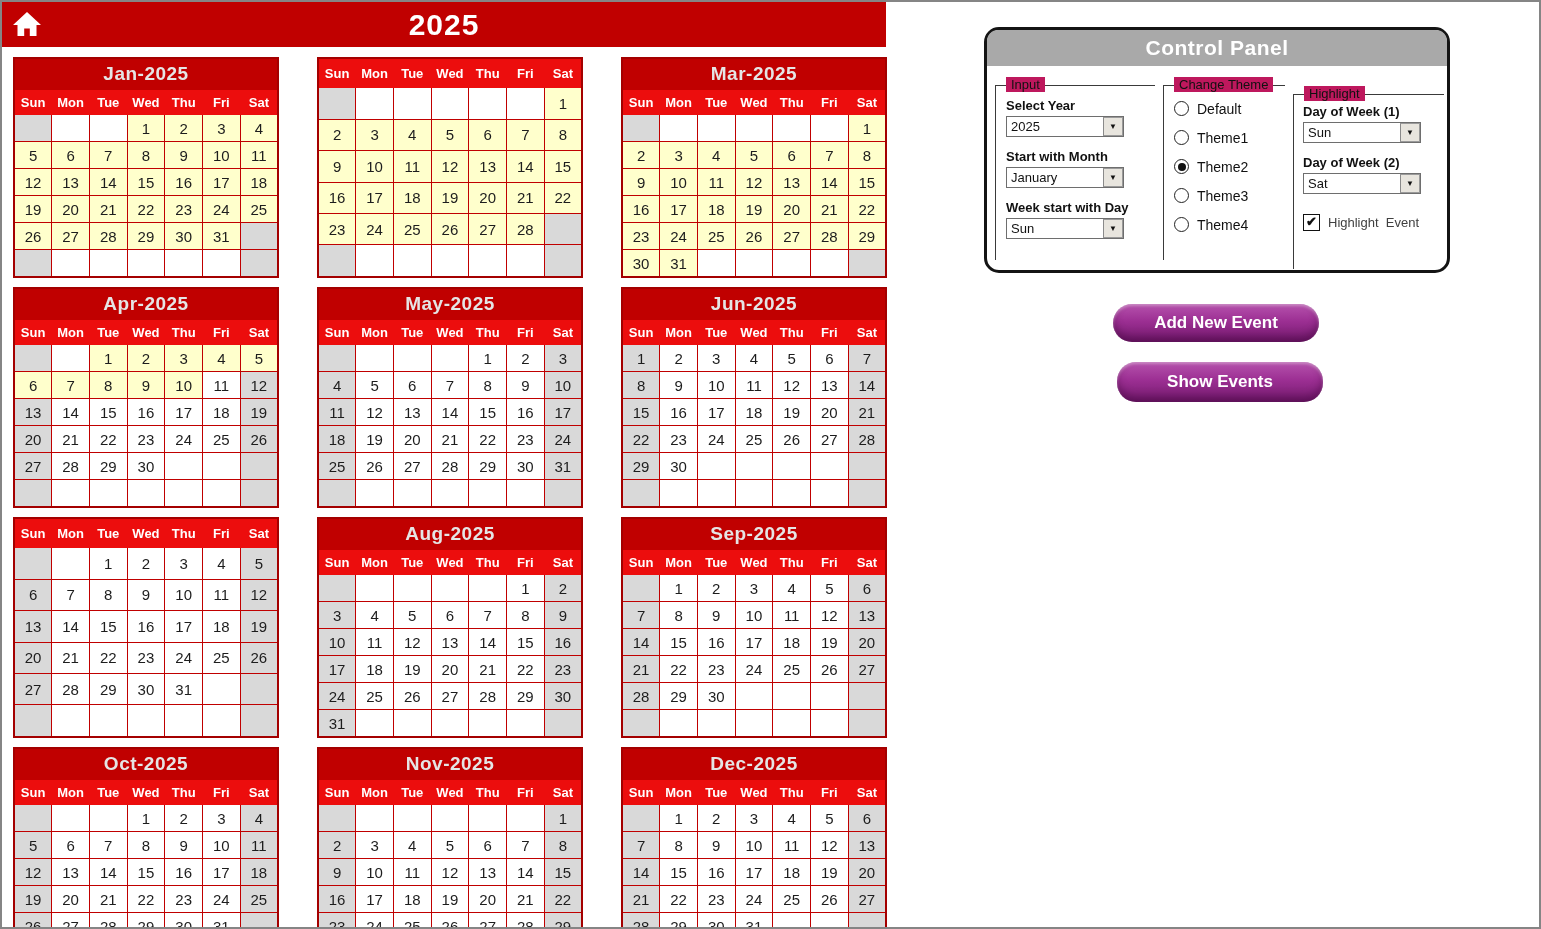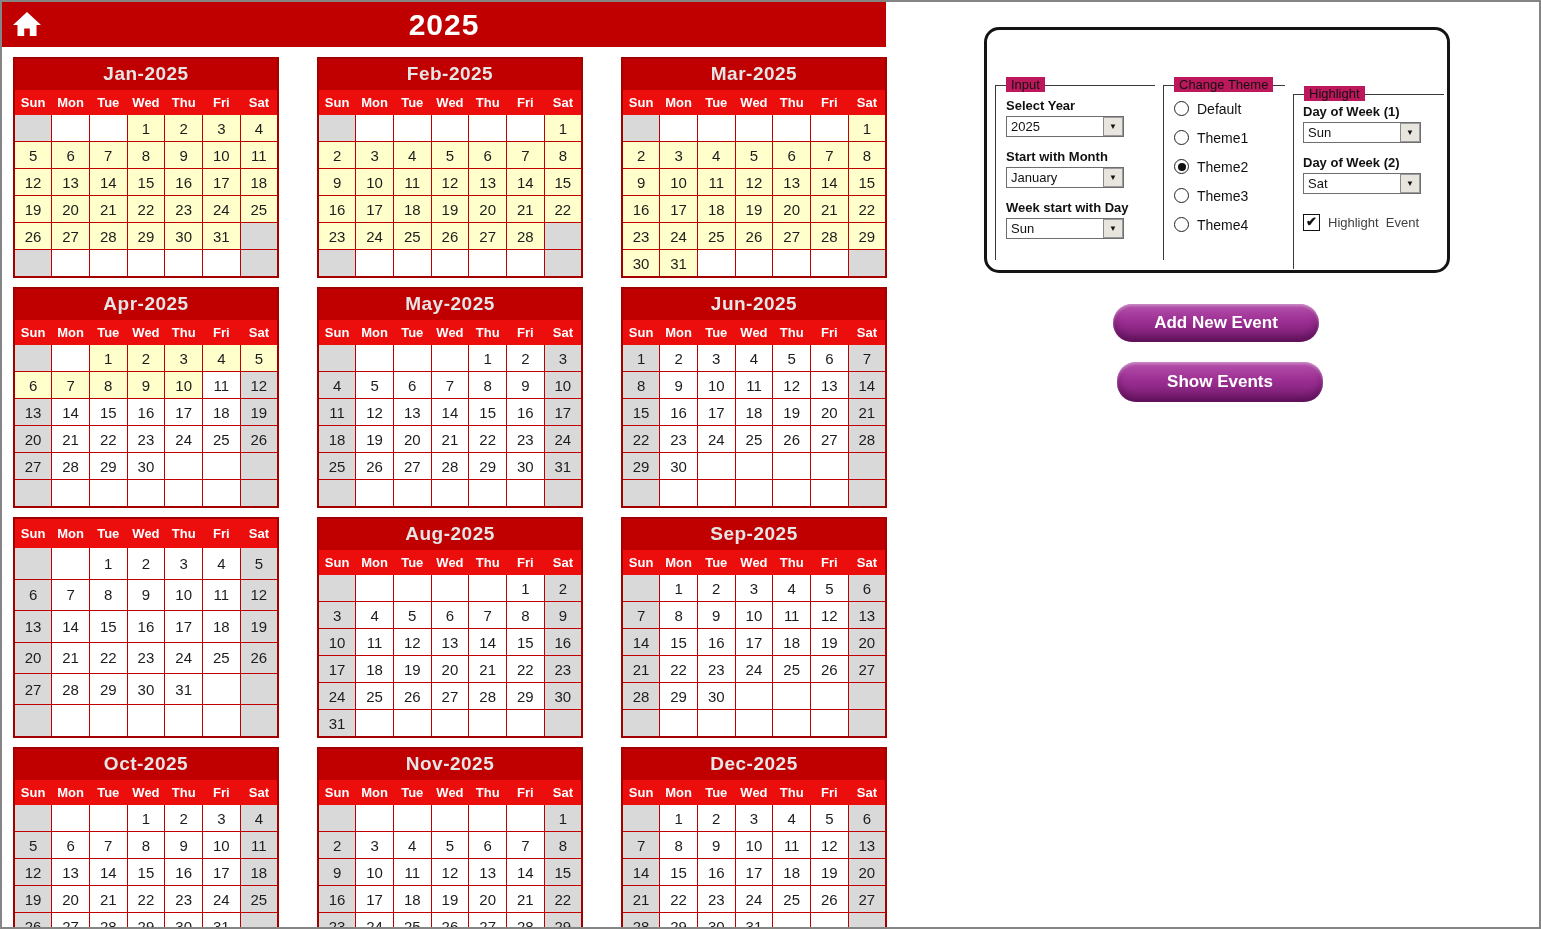--- a/index.html
+++ b/index.html
@@ -149,23 +149,20 @@
             <td></td>
             <td></td>
             <td></td>
             <td class="weekend"></td>
           </tr>
         </tbody>
       </table>
       <table class="month">
         <tbody>
           <tr>
-            <th colspan="7" class="mtitle">Feb-2025</th>
-          </tr>
-          <tr>
             <th class="dow">Sun</th>
             <th class="dow">Mon</th>
             <th class="dow">Tue</th>
             <th class="dow">Wed</th>
             <th class="dow">Thu</th>
             <th class="dow">Fri</th>
             <th class="dow">Sat</th>
           </tr>
           <tr>
             <td class="weekend"></td>
@@ -889,20 +886,21 @@
             <td>31</td>
             <td></td>
             <td></td>
             <td class="weekend"></td>
           </tr>
         </tbody>
       </table>
     </div>
 
   <div class="panel">
+    <div class="panel-title">Control Panel</div>
 
     <div class="gb gb-input" id="gb-input">
       <span class="gb-label">Input</span>
     <div class="field">
           <div class="field-label">Select Year</div>
           <div class="dropdown">
             <span class="dd-value">2025</span>
             <span class="dd-btn">▼</span>
           </div>
         </div>

